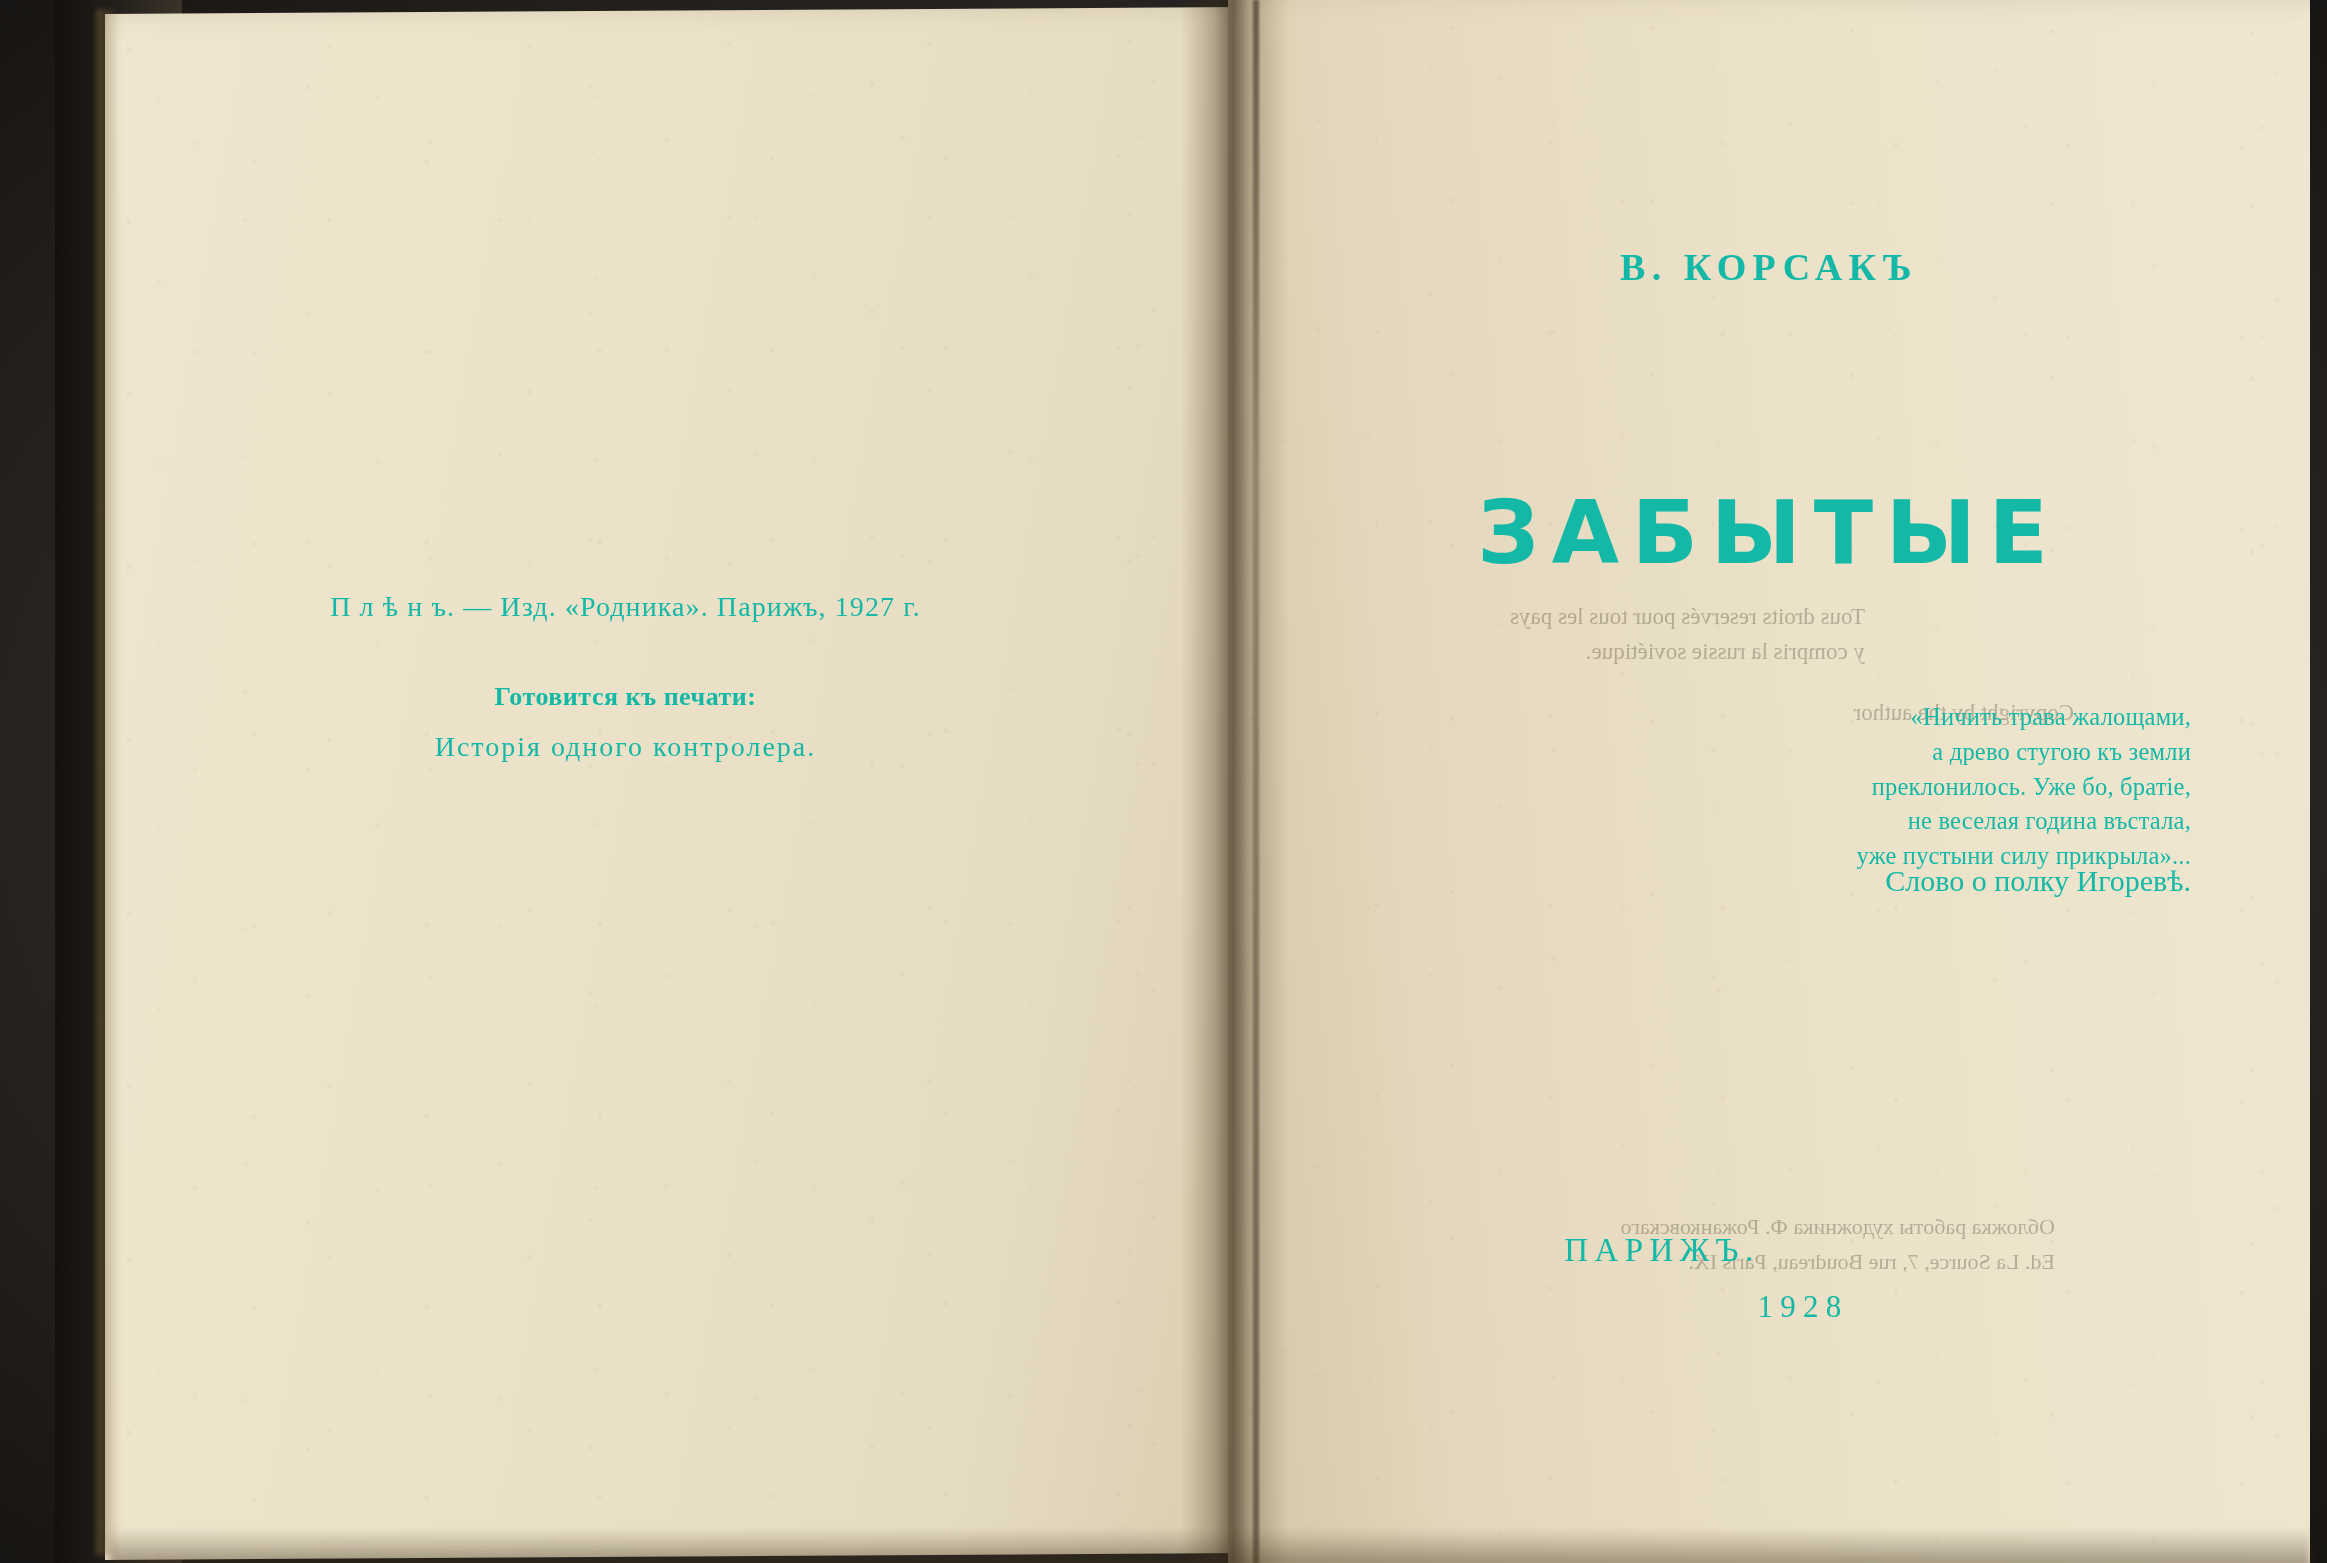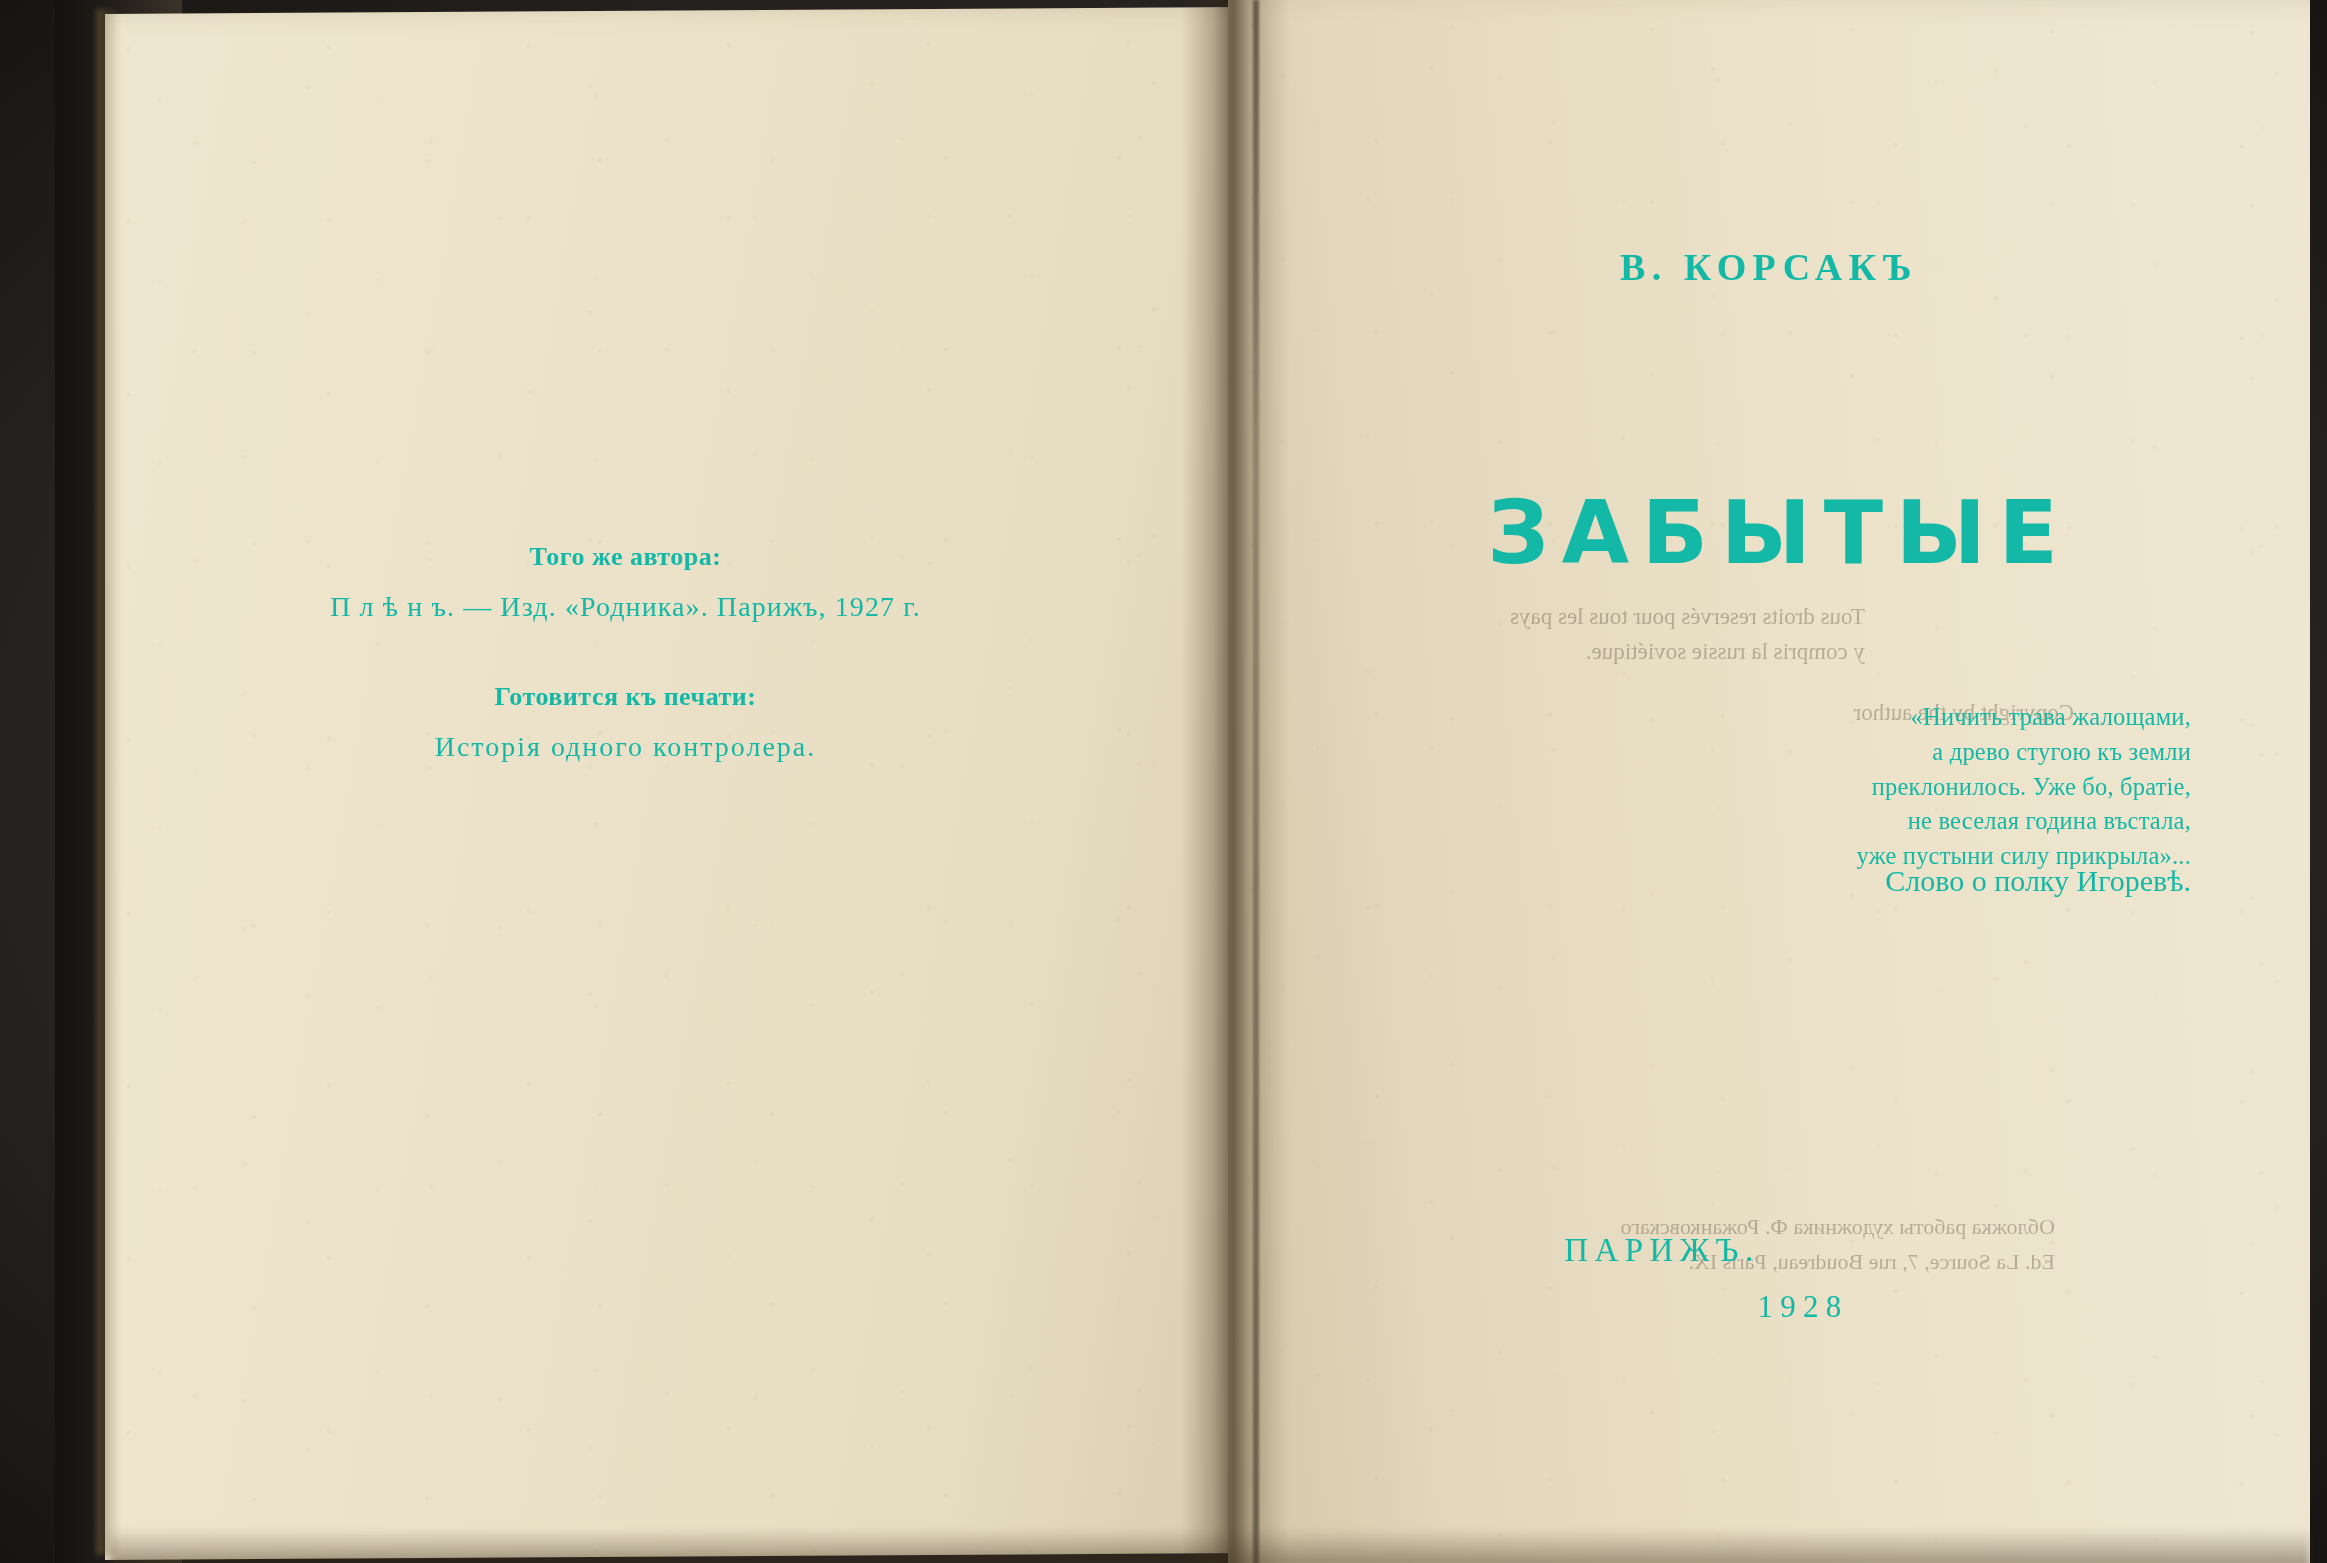--- a/index.html
+++ b/index.html
@@ -173,21 +173,20 @@
     font-weight: bold;
     font-size: 38px;
     letter-spacing: 6.4px;
   }
   .r-title {
     left: 1173px; top: 482px; width: 1082px;
     font-family: "DejaVu Sans", sans-serif;
     font-weight: bold;
     font-size: 87px;
     letter-spacing: 12.7px;
-    margin-left: 10px;
   }
   .r-epigraph {
     left: 1709px; top: 700px; width: 427px;
     text-align: right;
     font-size: 24.5px;
     line-height: 1.42;
     letter-spacing: 0.2px;
   }
   .r-epigraph-src {
     left: 1709px; top: 864px; width: 427px;
@@ -242,21 +241,20 @@
     <div class="gutter"></div>
     <div class="gutter-crease"></div>
     <div class="edge-bottom"></div>
 
     <div class="bleed bleed-1">Tous droits reservés pour tous les pays
 y compris la russie soviétique.</div>
     <div class="bleed bleed-2">Copyright by the author</div>
     <div class="bleed bleed-3">Обложка работы художника Ф. Рожанковскаго
 Ed. La Source, 7, rue Boudreau, Paris IX.</div>
 
-    <div class="txt l-also-head">Того же автора:</div>
     <div class="txt l-also-line">П л ѣ н ъ. — Изд. «Родника».  Парижъ, 1927 г.</div>
     <div class="txt l-soon-head">Готовится къ печати:</div>
     <div class="txt l-soon-line">Исторія одного контролера.</div>
 
     <div class="txt r-author">В. КОРСАКЪ</div>
     <div class="txt r-title">ЗАБЫТЫЕ</div>
     <div class="txt r-epigraph">«Ничить трава жалощами,
 а древо стугою къ земли
 преклонилось. Уже бо, братіе,
 не веселая година въстала,

